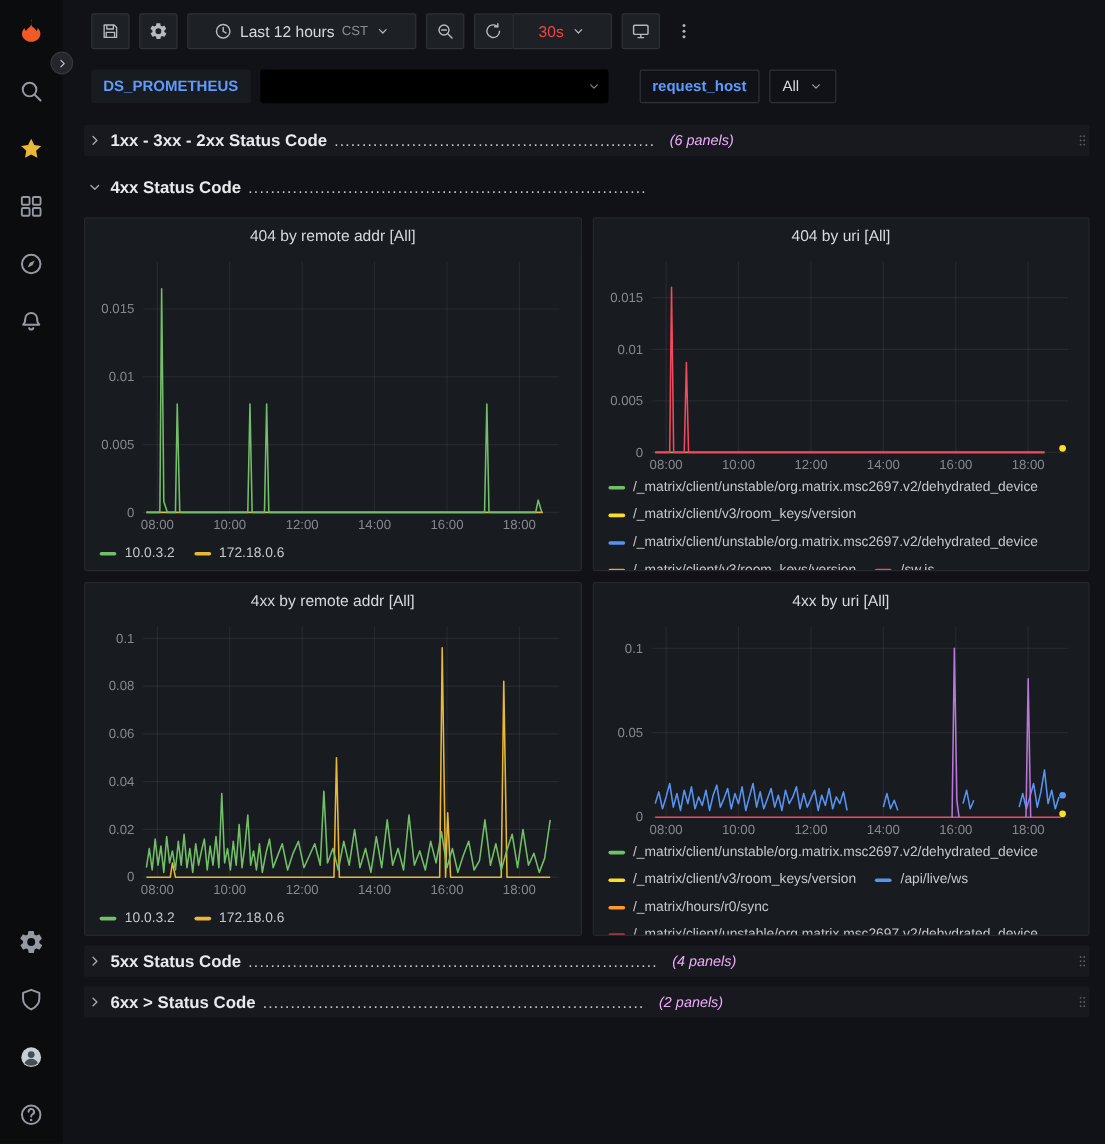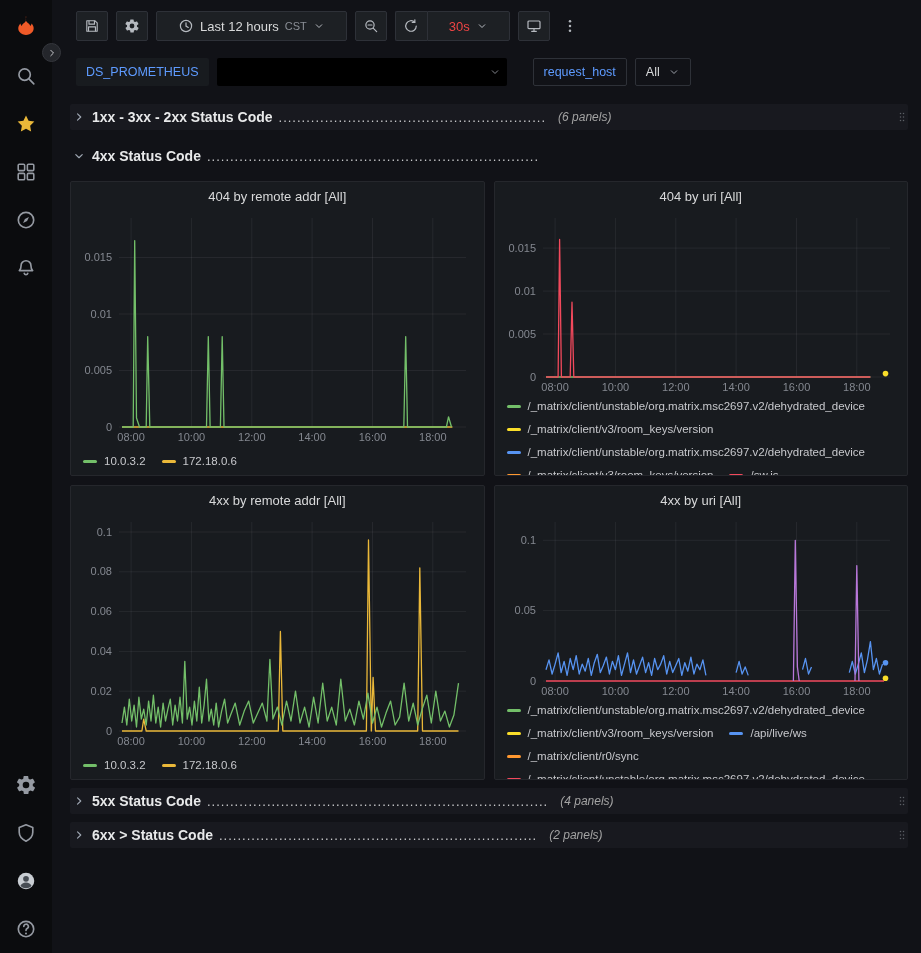--- a/index.html
+++ b/index.html
@@ -29,34 +29,34 @@
   .tp-text{color:#d8d9da}
   .tp-zone{color:#8a8e96;font-size:11px}
   .tb-group{display:flex}
   .tb-group .tb-btn:first-child{border-radius:2px 0 0 2px;border-right:none}
   .tb-group .tb-btn:last-child{border-radius:0 2px 2px 0}
   .tb-icon{background:none;border:none;color:#b0b4ba;width:24px;height:30px;display:flex;align-items:center;justify-content:center;cursor:pointer}
 
   
   .varbar{height:40px;flex-shrink:0;display:flex;align-items:center;padding:0 14px 0 24px;gap:8px}
   .var-chip{height:28px;display:flex;align-items:center;padding:0 10px;border-radius:2px;font-size:12.5px;background:#181b1f}
-  .var-chip .blue{color:#5e9bff;font-weight:400}
+  .var-chip .blue{color:#5e9bff;font-weight:700}
   .var-chip.outlined{background:transparent;border:1px solid #2e3138}
   .var-select{height:28px;width:290px;background:#000;border-radius:2px;display:flex;align-items:center;justify-content:space-between;padding:0 6px 0 10px;cursor:pointer;color:#d8d9da}
   .var-group{display:flex;gap:8px;margin-left:18px}
   .var-chip.value{gap:8px;color:#d8d9da;cursor:pointer}
 
   
   .dash{flex:1;padding:4px 13px 0 18px;overflow:hidden}
   .row-bar{height:26px;display:flex;align-items:center;position:relative;cursor:pointer;border-radius:2px}
   .row-bar.collapsed{background:rgba(204,204,220,0.04)}
   .row-bar .chev{color:#9fa7b3;flex-shrink:0;margin:0 6px 0 2px}
   .row-title{font-weight:700;font-size:14px;color:#e8e9ea;white-space:nowrap}
   .row-dots{font-size:13px;letter-spacing:1px;color:#c9cacc;margin-left:6px;white-space:nowrap;overflow:hidden}
-  .row-count{font-style:italic;font-size:12px;color:#a3a3a3;margin-left:12px;white-space:nowrap}
+  .row-count{font-style:italic;font-size:12px;color:#f0abfc;margin-left:12px;white-space:nowrap}
   .row-handle{position:absolute;right:0;top:4px;width:12px;height:18px;color:#5c6066;cursor:grab}
   .row-expanded{margin-top:13px}
   .grid2{display:grid;grid-template-columns:1fr 1fr;gap:9px;margin-top:12px}
   .mt8{margin-top:8px}.mt11{margin-top:8px}
 
   .panel{height:295px;background:#181b1f;border:1px solid #25272c;border-radius:2px;display:flex;flex-direction:column;overflow:hidden}
   .panel-title{height:28px;flex-shrink:0;display:flex;align-items:center;justify-content:center;font-size:13px;font-weight:500;color:#d8d9da;cursor:pointer}
   .chart{margin:0 8px;flex-shrink:0}
   .chart.tall{height:234px}
   .chart.short{height:184px}
@@ -521,21 +521,21 @@
               <div class="item">
                 <span class="swatch" style="background: rgb(250, 222, 42);"></span>
                 <span>/_matrix/client/v3/room_keys/version</span>
               </div>
               <div class="item">
                 <span class="swatch" style="background: rgb(87, 148, 242);"></span>
                 <span>/api/live/ws</span>
               </div>
               <div class="item">
                 <span class="swatch" style="background: rgb(255, 152, 48);"></span>
-                <span>/_matrix/client/r0/sync</span>
+                <span>/_matrix/hours/r0/sync</span>
               </div>
               <div class="item">
                 <span class="swatch" style="background: rgb(242, 73, 92);"></span>
                 <span>/_matrix/client/unstable/org.matrix.msc2697.v2/dehydrated_device</span>
               </div>
             </div>
         </section>
       </div>
 
       <div class="row-bar collapsed mt11">

